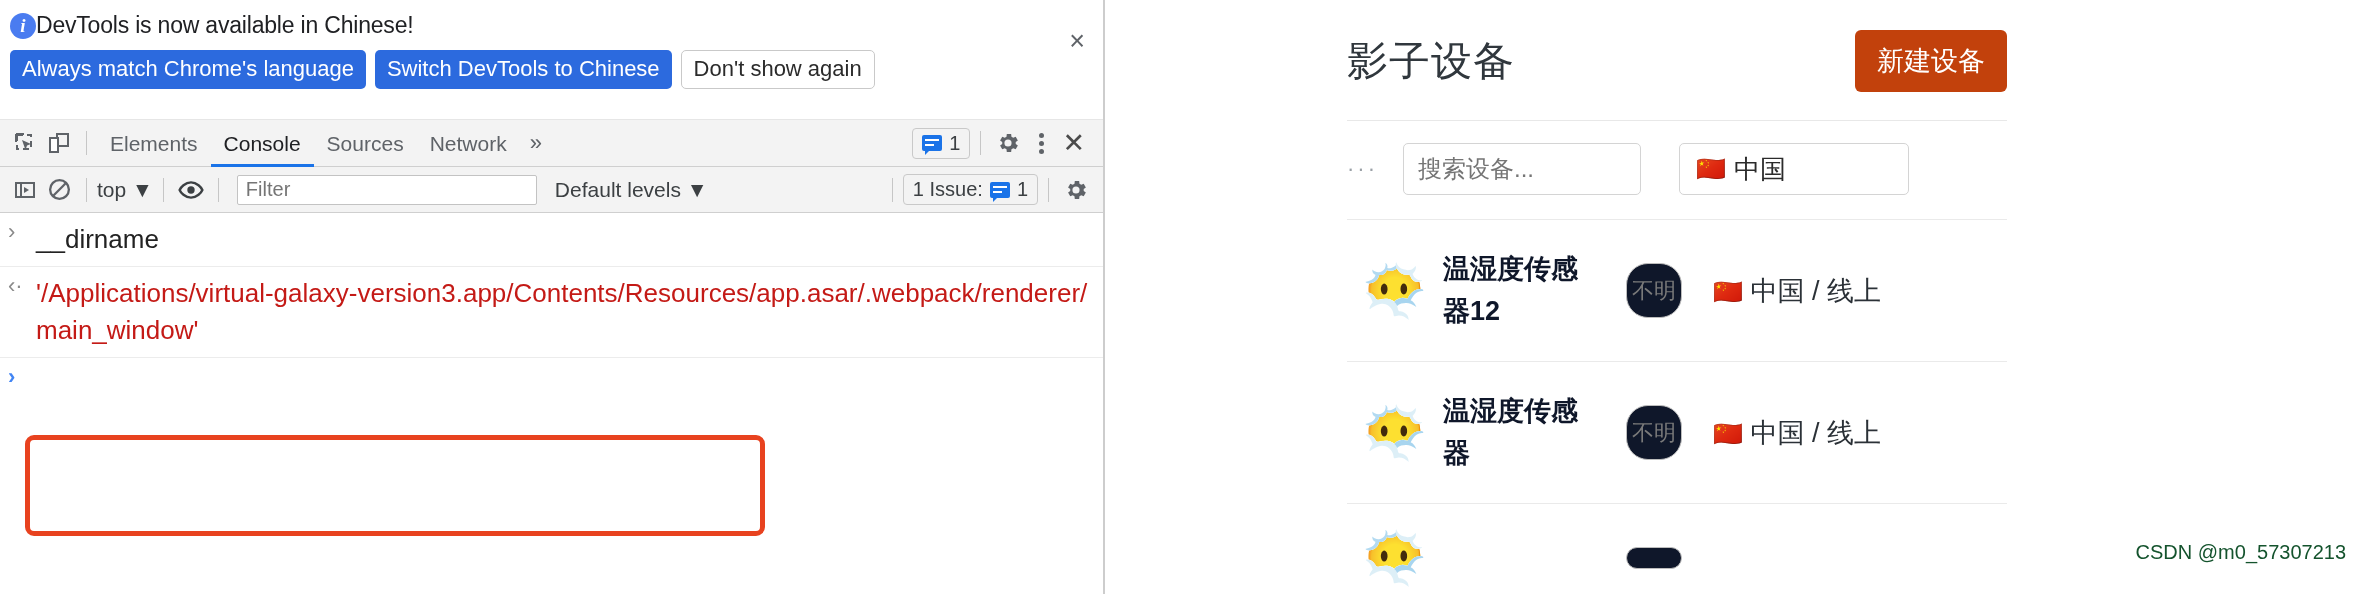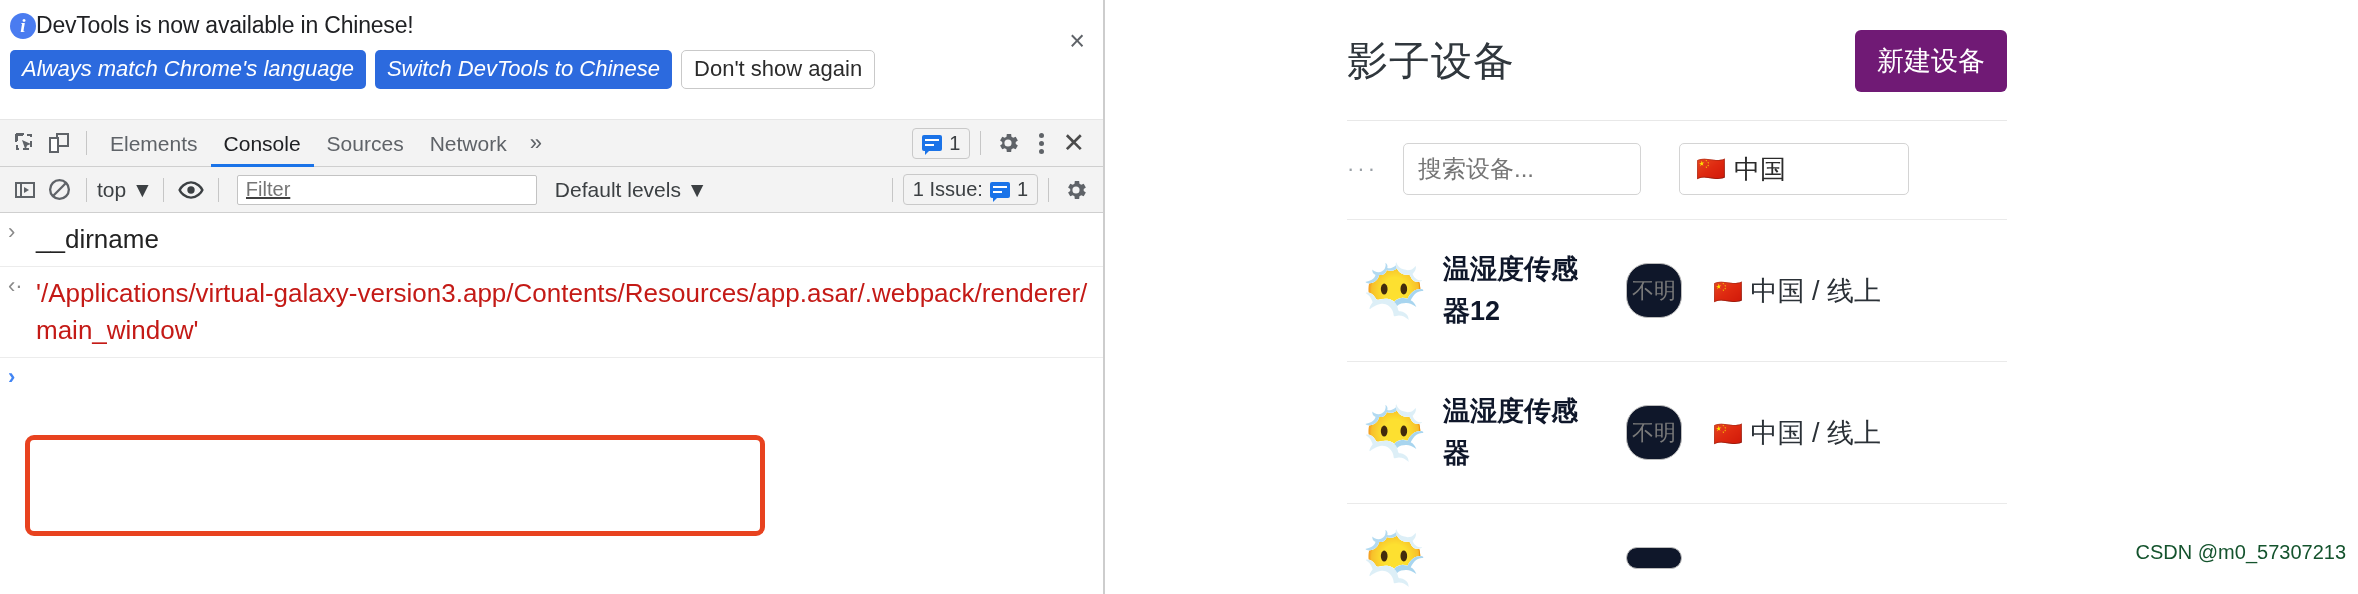--- a/index.html
+++ b/index.html
@@ -41,21 +41,21 @@
   #notif-text {
     font-size: 23px; color: #202124;
     letter-spacing: -0.2px; white-space: nowrap;
   }
   #notif-row2 { display: flex; align-items: center; padding: 11px 0 0 10px; gap: 9px; }
   .btn-blue {
     background: #2c6ade; color: #ffffff;
     border: none; border-radius: 5px;
     font-size: 22px; padding: 8px 12px 9px 12px;
     font-family: "Liberation Sans", sans-serif;
-    cursor: pointer; white-space: nowrap; line-height: 1; font-style: italic;
+    cursor: pointer; white-space: nowrap; line-height: 1;
   }
   .btn-white {
     background: #ffffff; color: #2b2b2b;
     border: 1px solid #c9c9c9; border-radius: 5px;
     font-size: 22px; padding: 7px 12px 8px 12px;
     font-family: "Liberation Sans", sans-serif;
     cursor: pointer; white-space: nowrap; line-height: 1;
   }
   #notif-close {
     position: absolute; right: 18px; top: 28px;
@@ -110,23 +110,23 @@
   #consolebar {
     display: flex; align-items: center;
     height: 46px; background: #f3f3f3;
     border-bottom: 1px solid #cfcfcf;
     padding: 0 10px 0 8px; box-sizing: border-box;
   }
   #ctx-select { font-size: 21px; color: #3c4043; cursor: pointer; white-space: nowrap; }
   #filter-input {
     width: 300px; height: 30px; background: #fff;
     border: 1px solid #c3c3c3; border-radius: 2px;
-    font-size: 20px; color: #404040; padding: 0 8px;
+    font-size: 20px; color: #0369a1; padding: 0 8px;
     font-family: "Liberation Sans", sans-serif;
-    box-sizing: border-box; margin-left: 8px; text-decoration: underline;
+    box-sizing: border-box; margin-left: 8px;
   }
   #levels { font-size: 21px; color: #3c4043; cursor: pointer; margin-left: 18px; white-space: nowrap; }
 
   
   #console-body { position: relative; background: #fff; height: 374px; }
   .cline { position: relative; border-bottom: 1px solid #ececec; }
   .gutter {
     position: absolute; left: 8px; top: 6px;
     font-size: 22px; color: #8a8a8a;
     font-family: "Liberation Sans", sans-serif;
@@ -156,21 +156,21 @@
   #app-inner { position: absolute; left: 240px; top: 0; width: 1011px; }
   #app-head {
     display: flex; align-items: center; justify-content: space-between;
     padding: 30px 0 28px 0; width: 660px;
   }
   #app-title {
     font-size: 41px; color: #30373d; font-weight: normal;
     letter-spacing: 1px; margin: 0;
   }
   #new-device-btn {
-    background: #701a75; color: #ffffff; border: none;
+    background: #c2410c; color: #ffffff; border: none;
     border-radius: 6px; font-size: 27px;
     padding: 13px 22px; cursor: pointer;
     font-family: "Liberation Sans", sans-serif; white-space: nowrap;
   }
   .hr { height: 1px; background: #e8e8e8; width: 660px; }
   #filter-row { display: flex; align-items: center; padding: 22px 0 24px 0; }
   #ellipsis { font-size: 22px; color: #9aa0a6; letter-spacing: 3px; width: 56px; flex: none; }
   #search-device {
     width: 238px; height: 52px; border: 1px solid #d4d4d4;
     border-radius: 5px; font-size: 24px; color: #9aa0a6;

